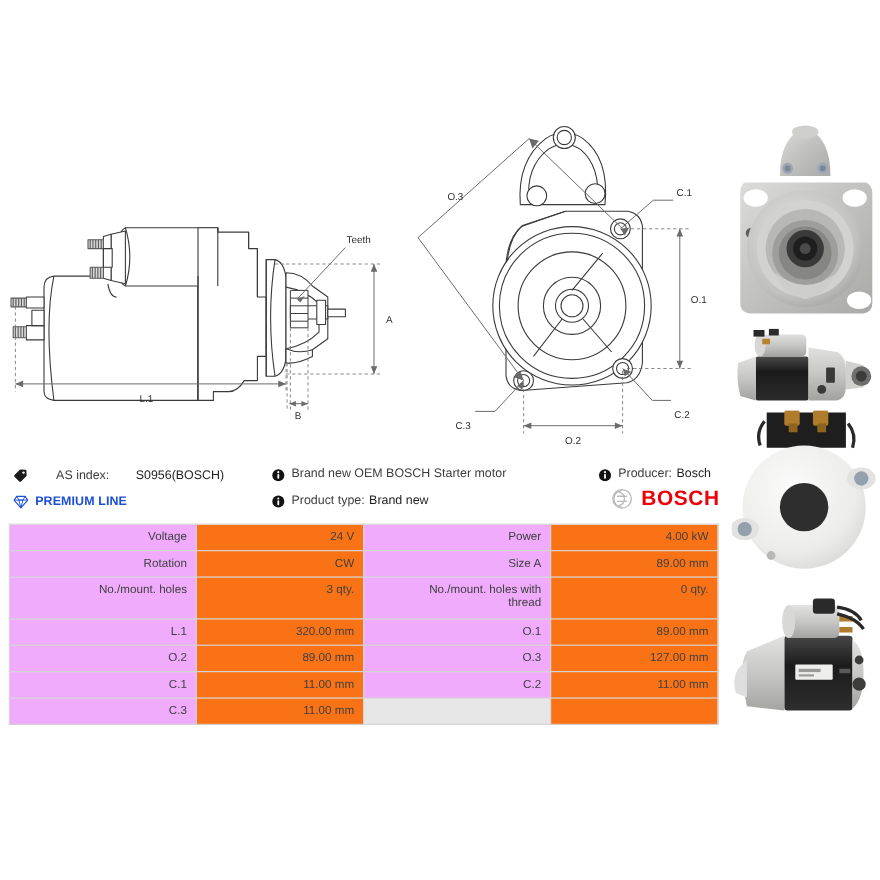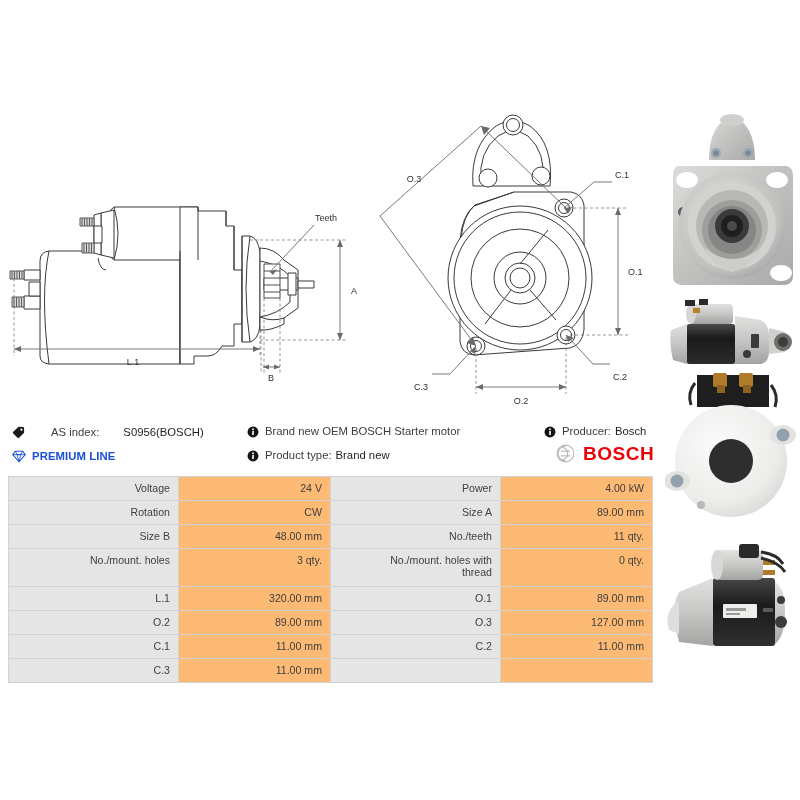--- a/index.html
+++ b/index.html
@@ -95,27 +95,27 @@
     font-size: 10.6px;
     table-layout: fixed;
   }
   #spec-table td {
     border: 1px solid #d3d3d3;
     padding: 5px 8px;
     vertical-align: top;
     height: 24px;
   }
   #spec-table td.lbl {
-    background: #e5e5e5;
+    background: #f0abfc;
     text-align: right;
     color: #3f3f3f;
     width: 170px;
   }
   #spec-table td.val {
-    background: #fdba74;
+    background: #f97316;
     text-align: right;
     color: #3f3f3f;
     width: 152px;
   }
   #spec-table tr.tall td { height: 38px; padding-left: 45px; }
   #spec-table td.empty { background: #e6e6e6; }
 
   .dim-label { font-size: 9px; fill: #2e2e2e; font-family: "Liberation Sans", sans-serif; }
 </style>
 </head>
@@ -566,26 +566,20 @@
           <td class="lbl">Voltage</td>
           <td class="val">24 V</td>
           <td class="lbl">Power</td>
           <td class="val">4.00 kW</td>
         </tr>
         <tr>
           <td class="lbl">Rotation</td>
           <td class="val">CW</td>
           <td class="lbl">Size A</td>
           <td class="val">89.00 mm</td>
-        </tr>
-        <tr>
-          <td class="lbl">Size B</td>
-          <td class="val">48.00 mm</td>
-          <td class="lbl">No./teeth</td>
-          <td class="val">11 qty.</td>
         </tr>
         <tr class="tall">
           <td class="lbl">No./mount. holes</td>
           <td class="val">3 qty.</td>
           <td class="lbl">No./mount. holes with thread</td>
           <td class="val">0 qty.</td>
         </tr>
         <tr>
           <td class="lbl">L.1</td>
           <td class="val">320.00 mm</td>

